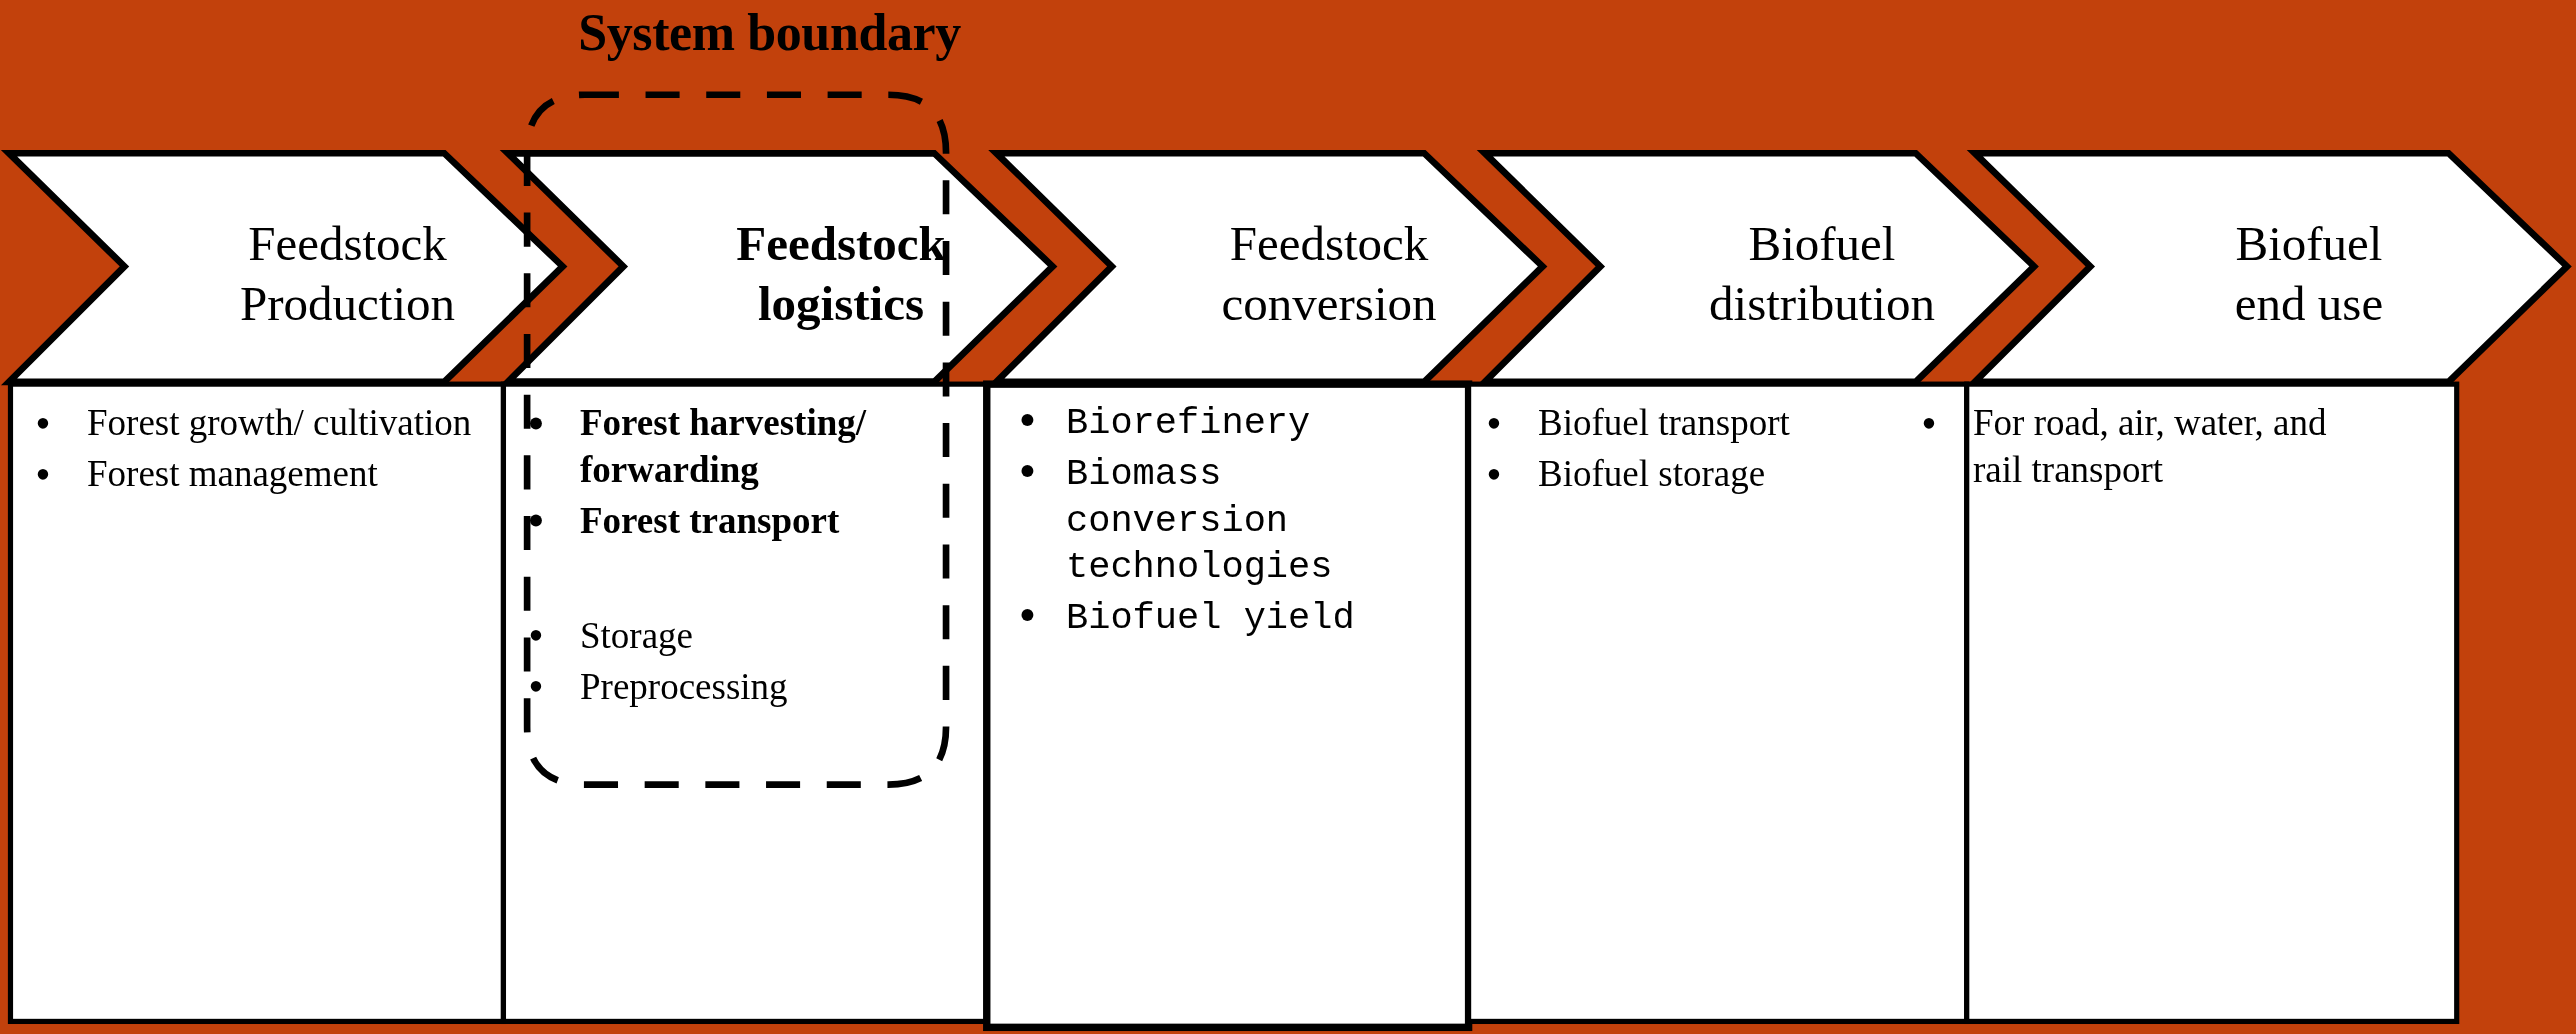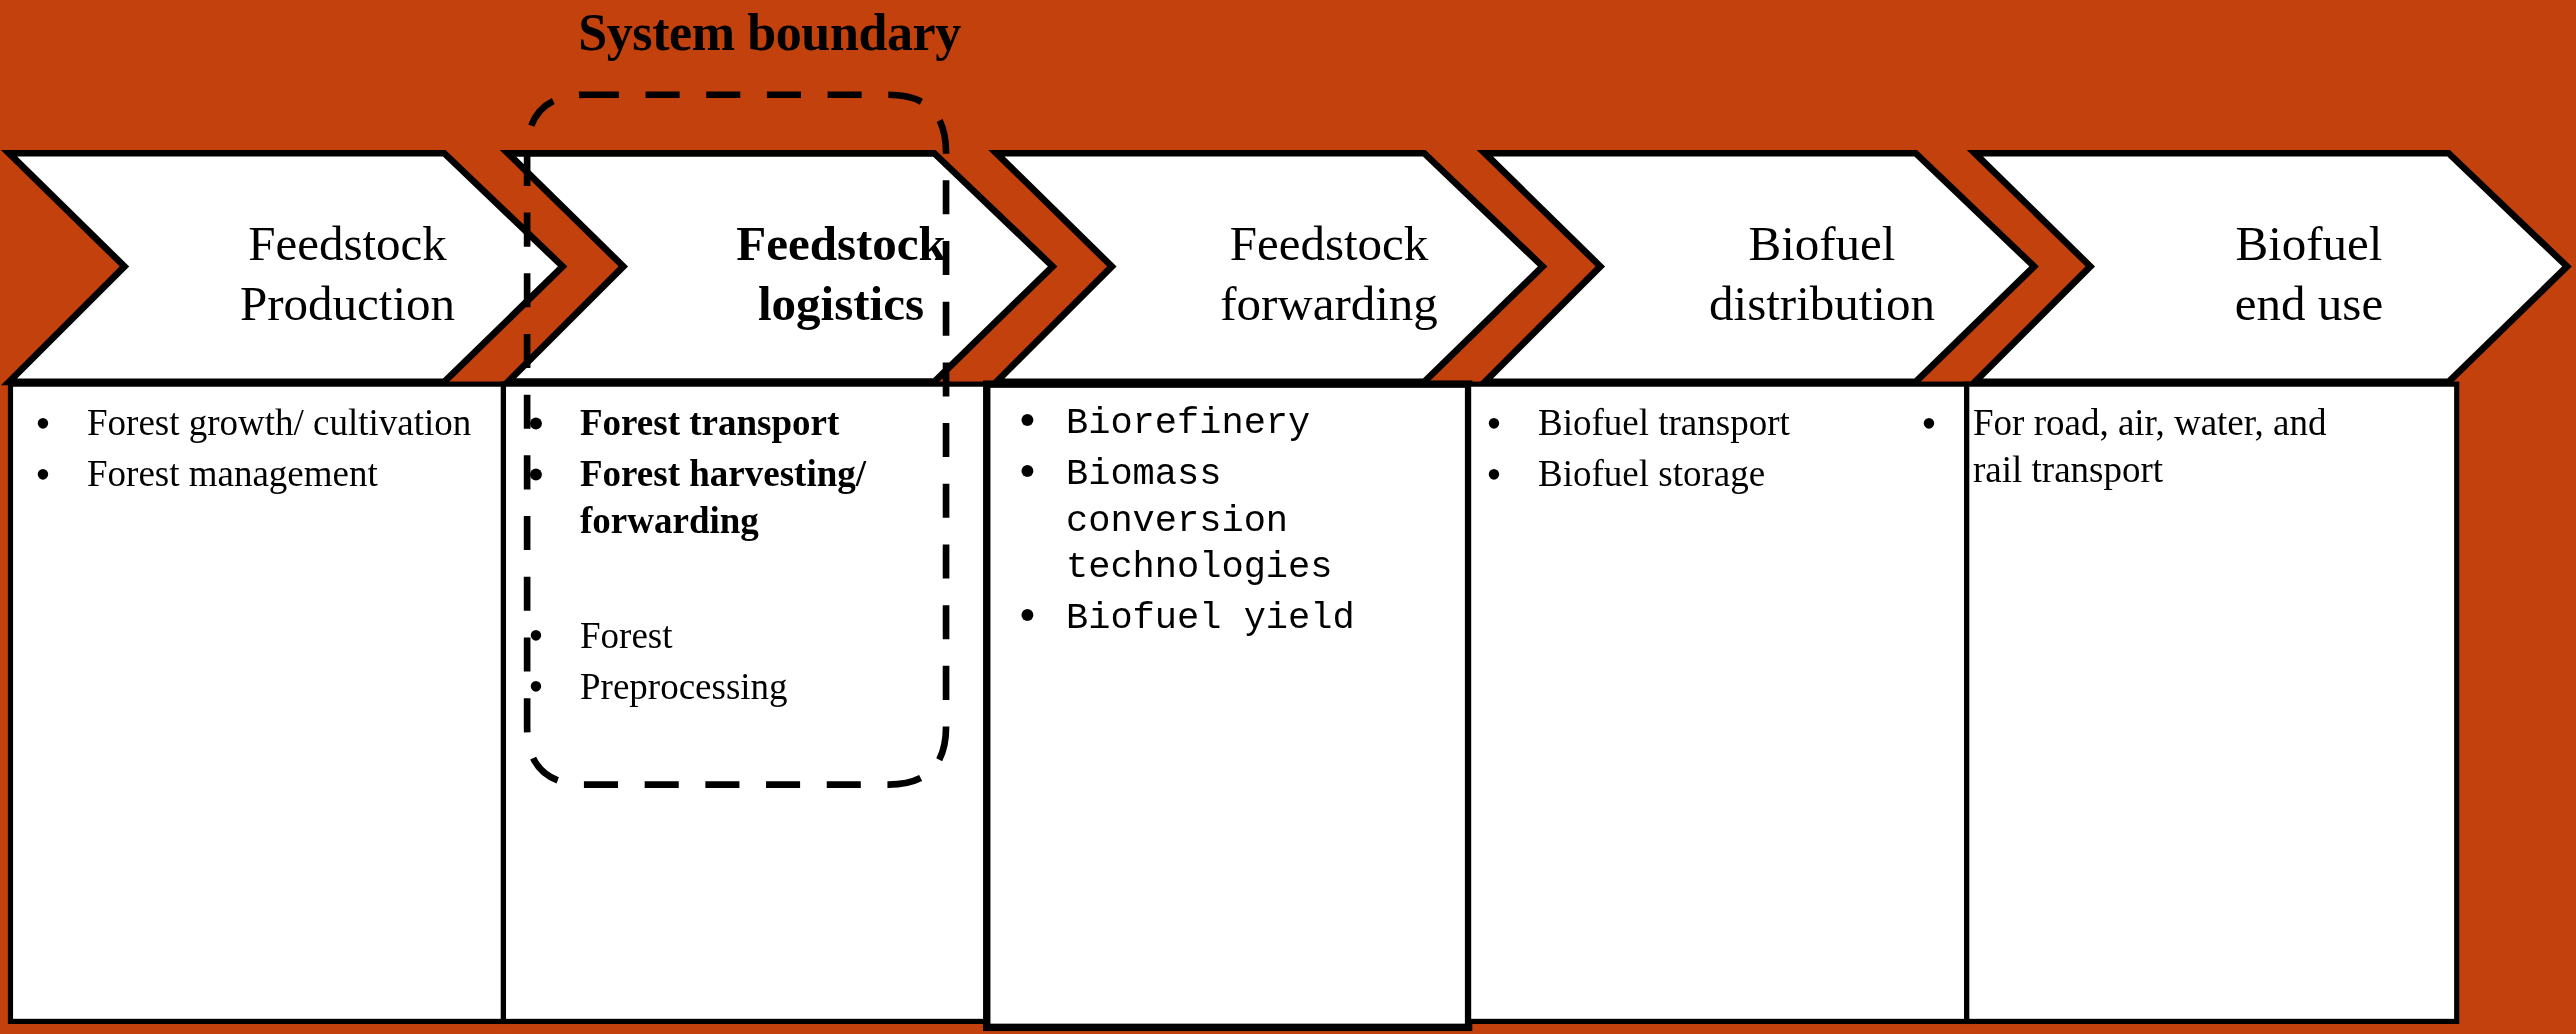--- a/index.html
+++ b/index.html
@@ -147,21 +147,21 @@
       <span class="hline">Production</span>
     </div>
 
     <div class="stage-header is-bold" style="left:619px; width:444px;">
       <span class="hline">Feedstock</span>
       <span class="hline">logistics</span>
     </div>
 
     <div class="stage-header" style="left:1107px; width:444px;">
       <span class="hline">Feedstock</span>
-      <span class="hline">forwarding</span>
+      <span class="hline">conversion</span>
     </div>
 
     <div class="stage-header" style="left:1596px; width:452px;">
       <span class="hline">Biofuel</span>
       <span class="hline">distribution</span>
     </div>
 
     <div class="stage-header" style="left:2087px; width:444px;">
       <span class="hline">Biofuel</span>
       <span class="hline">end use</span>
@@ -169,26 +169,26 @@
 
     <div class="stage-body" style="left:22px; width:459px;">
       <ul class="bullet-list">
         <li class="bullet-item">Forest growth/ cultivation</li>
         <li class="bullet-item">Forest management</li>
       </ul>
     </div>
 
     <div class="stage-body" style="left:515px; width:444px;">
       <ul class="bullet-list">
+        <li class="bullet-item is-bold">Forest harvesting/ forwarding</li>
         <li class="bullet-item is-bold">Forest transport</li>
-        <li class="bullet-item is-bold">Forest harvesting/ forwarding</li>
       </ul>
       <div class="group-gap"></div>
       <ul class="bullet-list">
-        <li class="bullet-item">Forest</li>
+        <li class="bullet-item">Storage</li>
         <li class="bullet-item">Preprocessing</li>
       </ul>
     </div>
 
     <div class="stage-body" style="left:1001px; width:452px;font-family:Liberation Mono, monospace;">
       <ul class="bullet-list">
         <li class="bullet-item">Biorefinery</li>
         <li class="bullet-item">Biomass conversion technologies</li>
         <li class="bullet-item">Biofuel yield</li>
       </ul>

